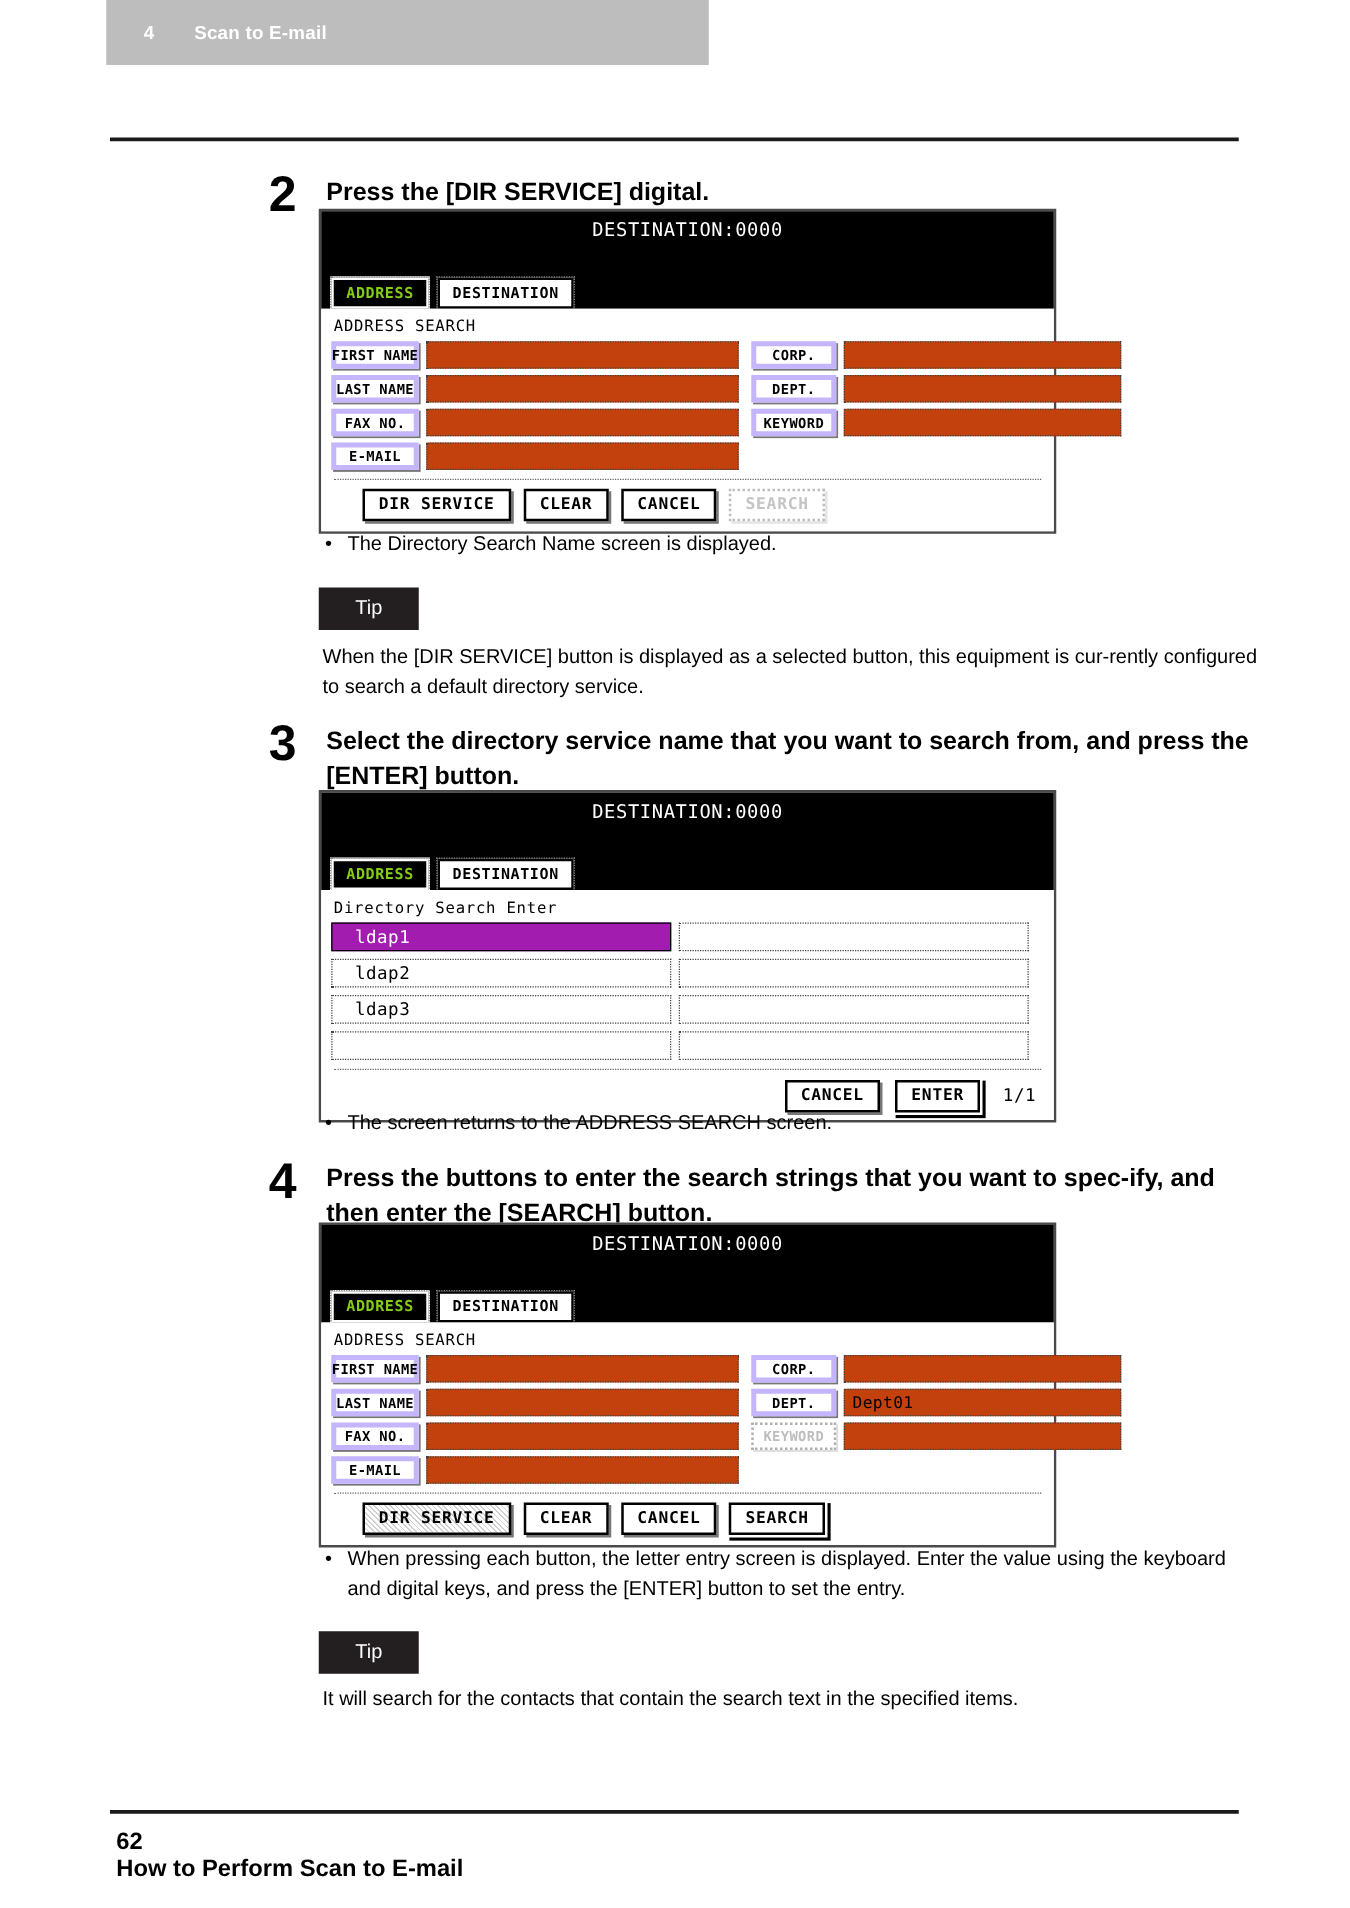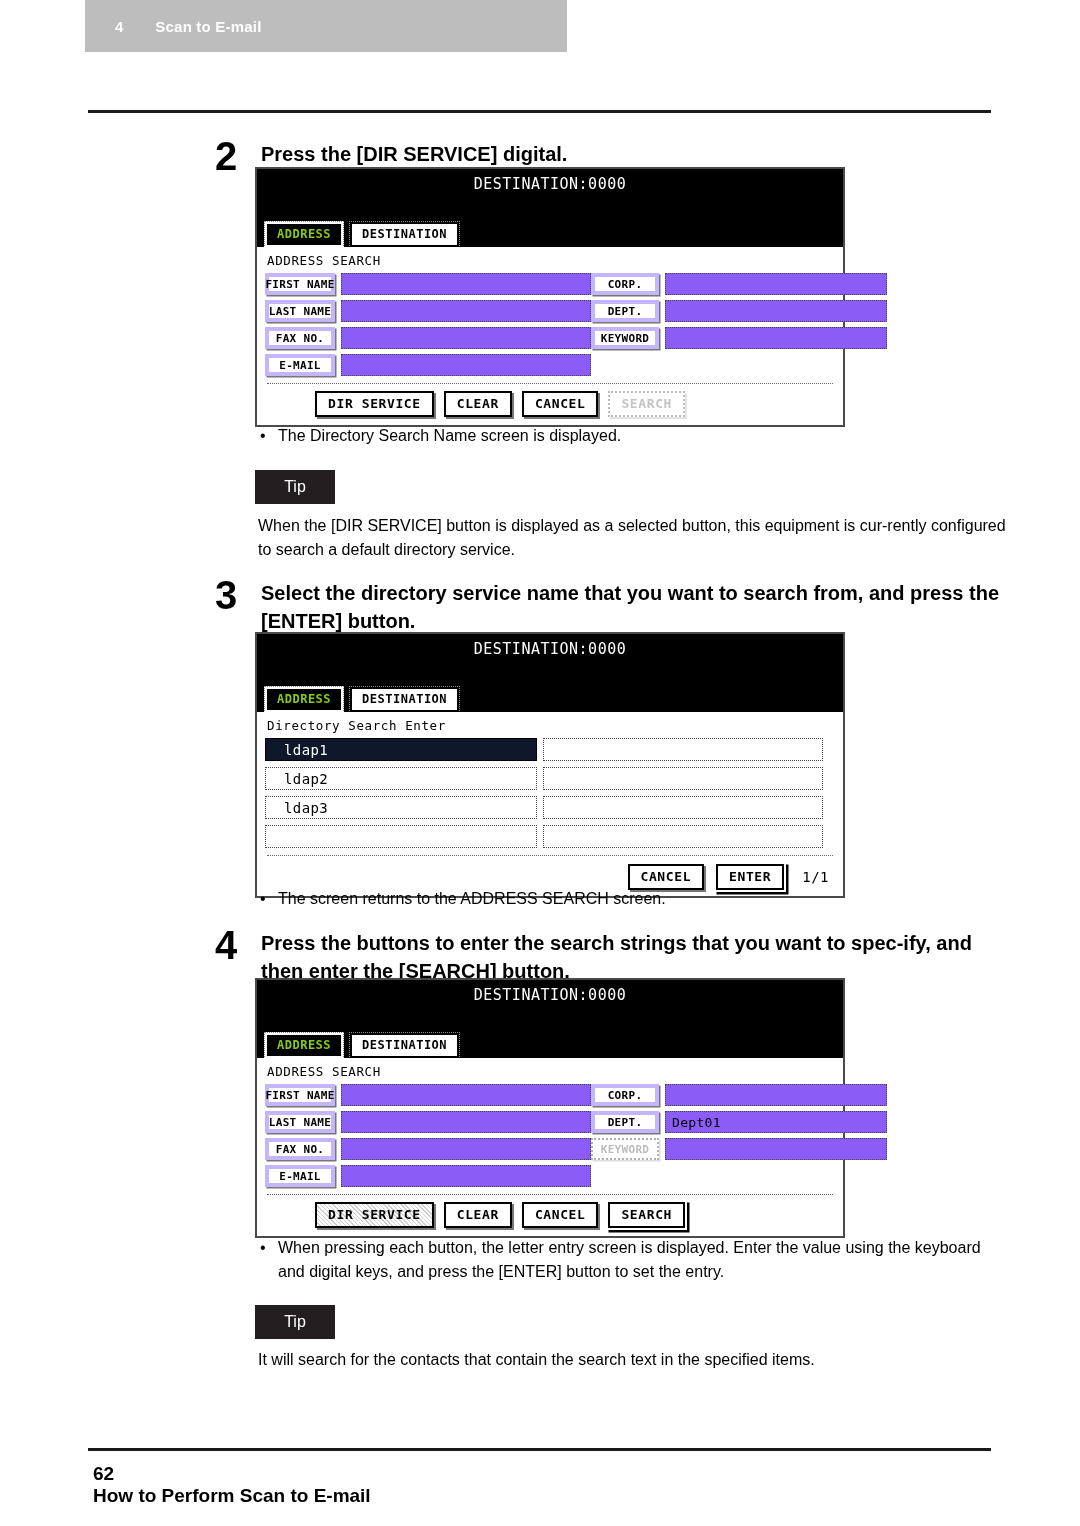--- a/index.html
+++ b/index.html
@@ -161,21 +161,21 @@
     margin: 2px 0 5px 2px;
     font-family: "DejaVu Sans Mono", monospace;
   }
 
   .form-grid {
     display: flex;
     gap: 0px;
   }
   .form-col { display: flex; flex-direction: column; gap: 5px; }
   .form-col.left { width: 330px; }
-  .form-col.right { width: 296px; margin-left: 0; }
+  .form-col.right { width: 296px; margin-left: 10px; }
 
   .field-row { display: flex; align-items: center; gap: 6px; height: 22px; }
 
   .lcd-btn {
     border: 4px solid #c4b5fd;
     background: #ffffff;
     font-size: 11px;
     font-weight: bold;
     letter-spacing: 0.3px;
     display: flex;
@@ -190,40 +190,40 @@
   .lcd-btn.lbl-right { width: 68px; }
   .lcd-btn.disabled {
     border: 2px dotted #b0b0b0;
     color: #bdbdbd;
     box-shadow: 1.5px 1.5px 0 #dddddd;
   }
 
   .lcd-input {
     border: 1px dotted #444;
     height: 22px;
-    background: #8b5cf6;
+    background: #c2410c;
     flex: 1;
     display: flex;
     align-items: center;
     padding-left: 6px;
     font-size: 13px;
     font-family: "DejaVu Sans Mono", monospace;
     letter-spacing: 0.3px;
   }
   .lcd-input.w-left { width: 250px; flex: 0 0 250px; }
   .lcd-input.w-right { width: 222px; flex: 0 0 222px; }
 
   .sep-line {
     border-top: 1px dotted #666;
     margin: 7px 2px 0 2px;
   }
 
   .lcd-actions {
     display: flex;
-    justify-content: flex-end;
+    justify-content: center;
     gap: 10px;
     margin-top: 7px;
     margin-bottom: 2px;
     padding-right: 150px;
   }
   .act-btn {
     border: 2px solid #000000;
     background: #ffffff;
     font-size: 13px;
     font-weight: bold;
@@ -253,21 +253,21 @@
     display: flex;
     align-items: center;
     padding-left: 18px;
     font-size: 14px;
     font-family: "DejaVu Sans Mono", monospace;
     letter-spacing: 0.4px;
   }
   .dir-cell.name { width: 272px; flex: 0 0 272px; }
   .dir-cell.val { width: 280px; flex: 0 0 280px; }
   .dir-cell.sel {
-    background: #0f172a;
+    background: #a21caf;
     color: #ffffff;
     border: 1px solid #000000;
   }
   .dir-footer {
     display: flex;
     align-items: center;
     justify-content: flex-end;
     gap: 12px;
     margin-top: 8px;
     padding-right: 6px;

